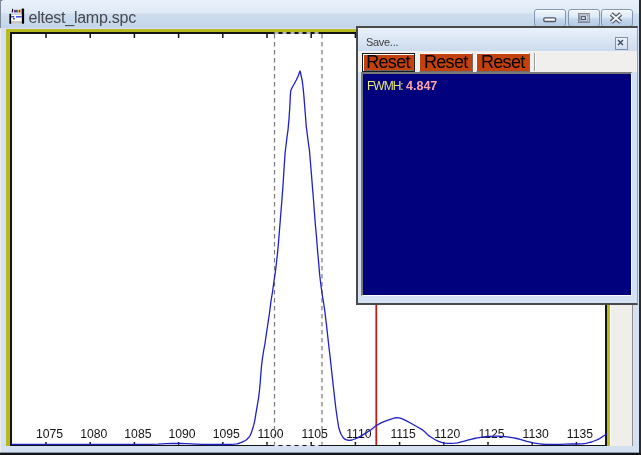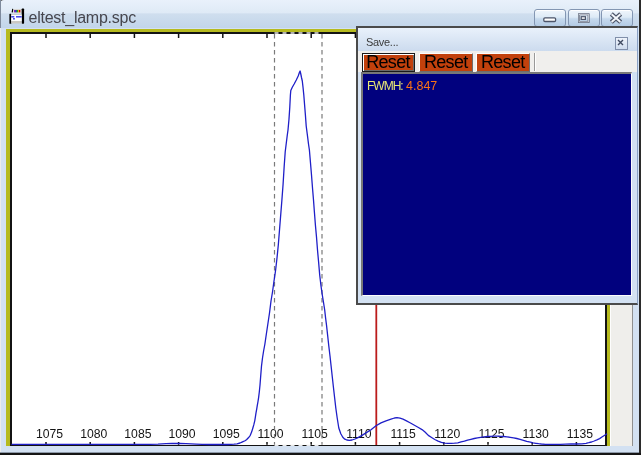--- a/index.html
+++ b/index.html
@@ -37,21 +37,21 @@
   text-align:center;line-height:17px}
 #btn-reset{left:3.5px;width:51px;border:1px solid #1a1a1a;
   box-shadow:inset 1px 1px 0 #fff,inset -1px -1px 0 #6a6a6a}
 #btn-header{left:60.5px;width:52.5px;border:1px solid;border-color:#fdfdfd #6e6e6e #6e6e6e #fdfdfd}
 #btn-save{left:117.5px;width:52.5px;border:1px solid;border-color:#fdfdfd #6e6e6e #6e6e6e #fdfdfd}
 #tb-div{left:175.5px;top:1.5px;width:1px;height:18px;background:#999;border-right:1px solid #fff}
 #navy{left:3px;top:44px;width:268px;height:221px;background:#01017e;
   border-top:2px solid #787878;border-left:2px solid #787878;
   border-right:1px solid #fdfdfd;border-bottom:1px solid #fdfdfd}
 #fwmh{left:4px;top:4.5px;font-size:12px;letter-spacing:-1px;color:#e9e974}
-#fwmh b{color:#f97316;font-weight:normal;letter-spacing:0;font-size:12.5px}
+#fwmh b{color:#fca5a5;font-weight:bold;letter-spacing:0;font-size:12.5px}
 
 #edge-r{left:639px;top:0;width:2px;height:455px;background:#2b2b2b}
 #edge-b{left:0;top:453px;width:641px;height:2px;background:#151515}
 #edge-l{left:0;top:0;width:1px;height:28px;background:#7e8a9c}
 #corner{left:0;top:0;width:4px;height:4px;background:#3c3c3c}
 #col0{left:0;top:28px;width:1px;height:424px;background:#ececec}
 </style>
 </head>
 <body>
 <div class="abs" id="corner"></div>

